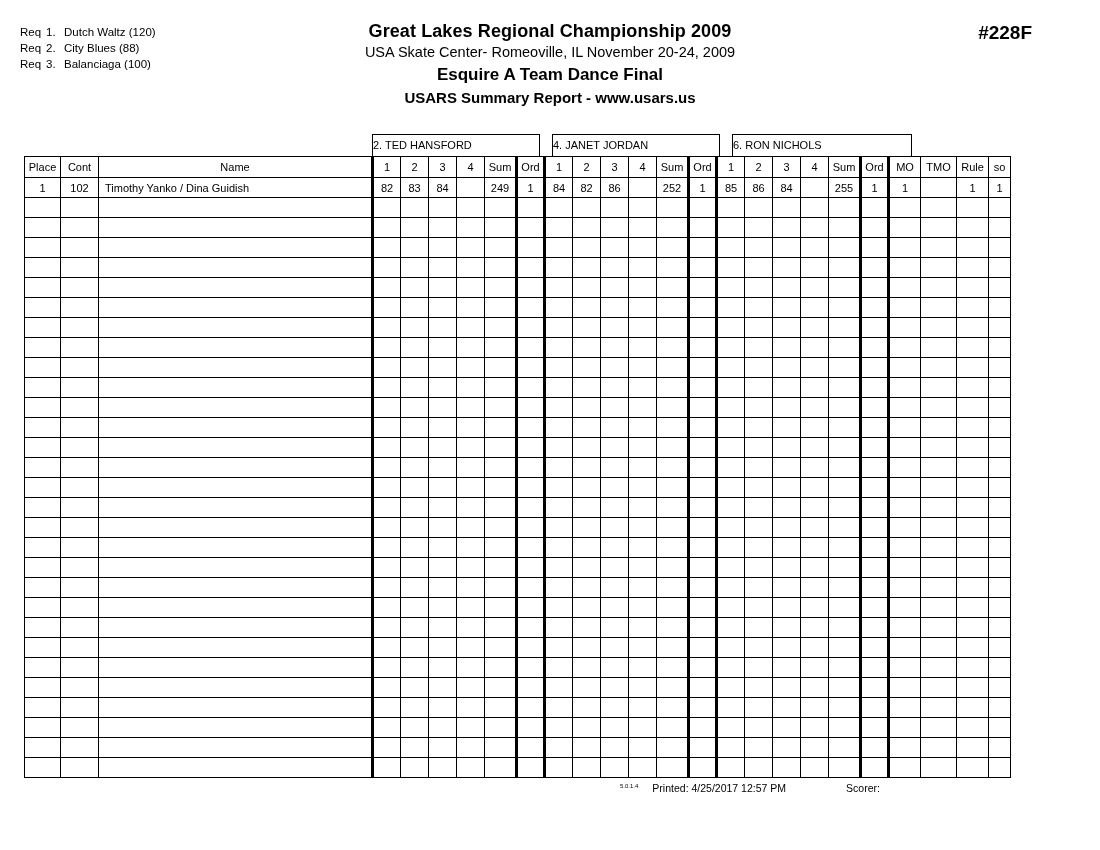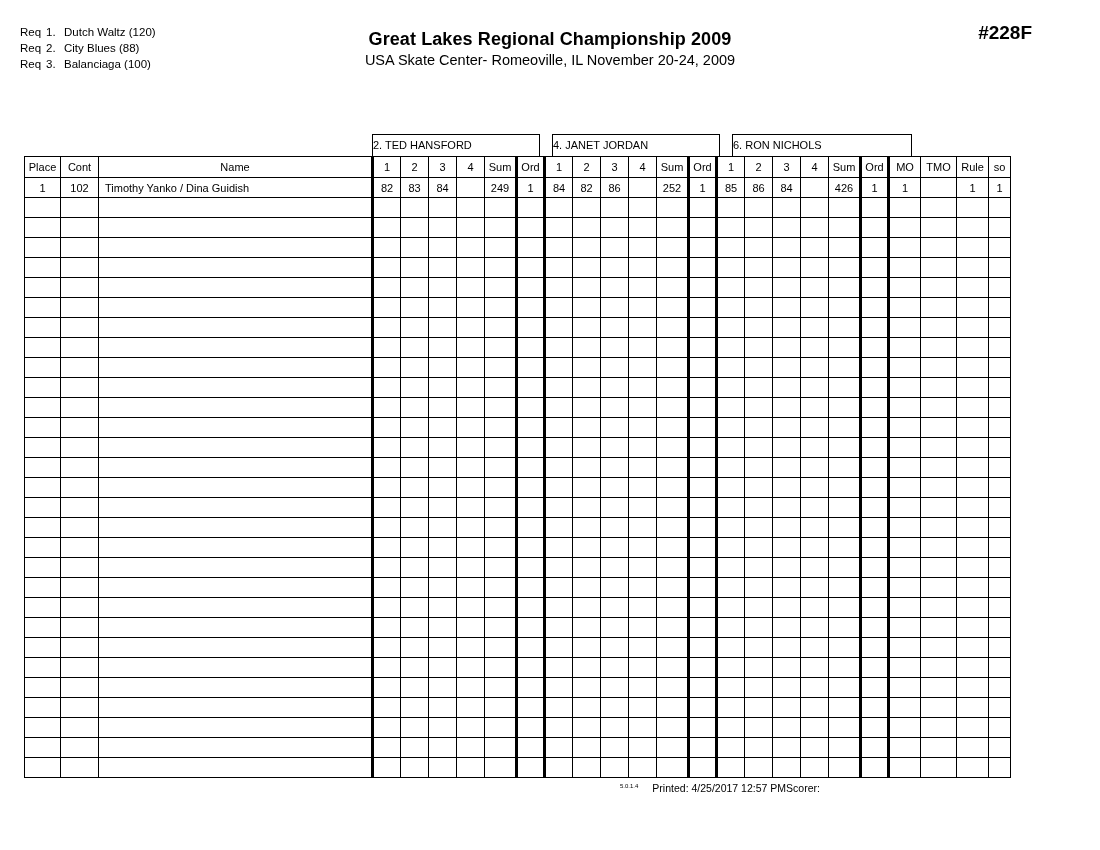--- a/index.html
+++ b/index.html
@@ -44,21 +44,20 @@
     display: inline-block;
   }
 
   
   .header {
     position: absolute;
     left: 0;
     top: 20px;
     width: 1100px;
     text-align: center;
-    margin-top: 8px;
   }
   .title-1 {
     font-size: 18px;
     font-weight: bold;
     letter-spacing: 0.1px;
     line-height: 22px;
   }
   .title-2 {
     font-size: 14.5px;
     font-weight: normal;
@@ -151,20 +150,21 @@
     white-space: nowrap;
   }
   .footer .tiny {
     font-size: 6px;
     vertical-align: super;
   }
   .footer .printed {
     margin-left: 14px;
   }
   .footer .scorer {
+    margin-left: 60px;
   }
 </style>
 </head>
 <body>
 
 <div class="page">
 
   <div class="reqs">
     <div class="req-row">
       <span class="req-label">Req</span><span class="req-num">1.</span><span class="req-text">Dutch Waltz (120)</span>
@@ -173,20 +173,22 @@
       <span class="req-label">Req</span><span class="req-num">2.</span><span class="req-text">City Blues (88)</span>
     </div>
     <div class="req-row">
       <span class="req-label">Req</span><span class="req-num">3.</span><span class="req-text">Balanciaga (100)</span>
     </div>
   </div>
 
   <div class="header">
     <div class="title-1">Great Lakes Regional Championship 2009</div>
     <div class="title-2">USA Skate Center- Romeoville, IL  November 20-24, 2009</div>
+    <div class="title-3">Esquire A Team Dance Final</div>
+    <div class="title-4">USARS Summary Report - www.usars.us</div>
   </div>
   <div class="event-code">#228F</div>
 
   <div class="judges">
     <div class="judge-cell" style="left:348px; width:168px;">2.  TED  HANSFORD</div>
     <div class="judge-cell" style="left:528px; width:168px;">4.  JANET  JORDAN</div>
     <div class="judge-cell" style="left:708px; width:180px;">6.  RON  NICHOLS</div>
   </div>
 
   <table class="grid">
@@ -267,21 +269,21 @@
         <td>82</td>
         <td>86</td>
         <td></td>
         <td>252</td>
         <td class="thickL thickR">1</td>
 
         <td>85</td>
         <td>86</td>
         <td>84</td>
         <td></td>
-        <td>426</td>
+        <td>255</td>
         <td class="thickL thickR">1</td>
 
         <td>1</td>
         <td></td>
         <td>1</td>
         <td>1</td>
       </tr>
     <tr class="empty-row">
           <td>&nbsp;</td>
           <td>&nbsp;</td>

